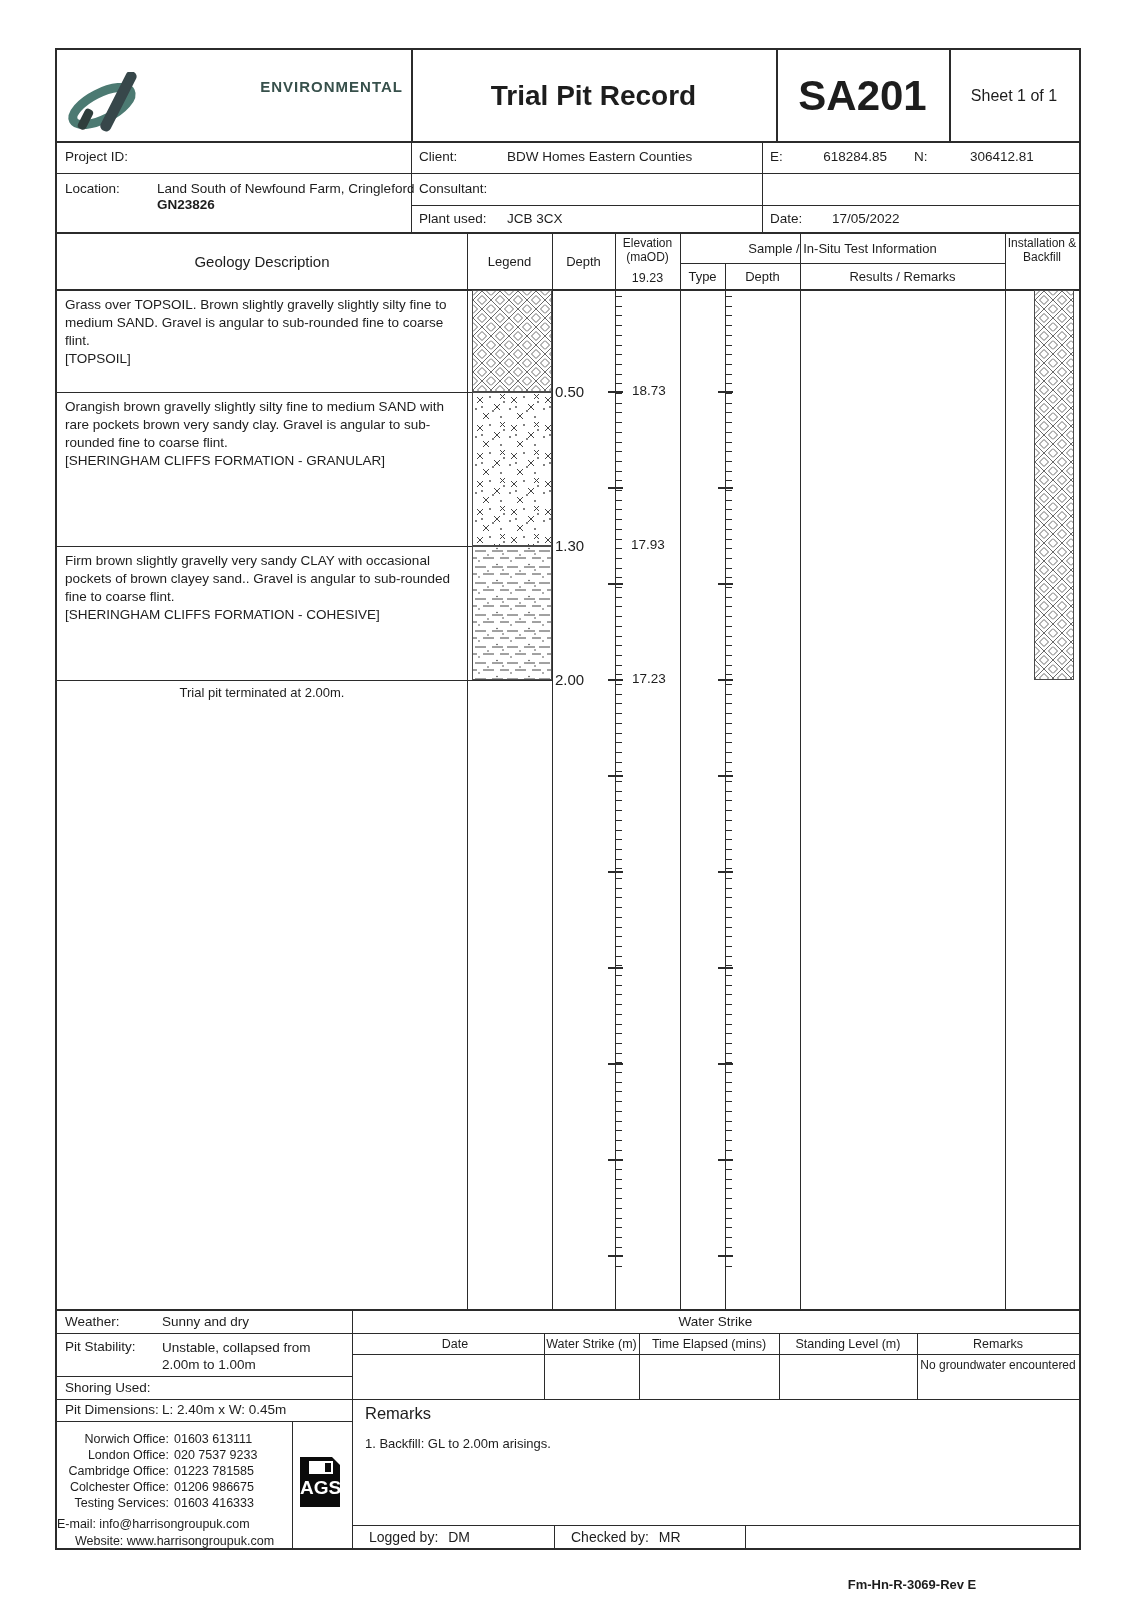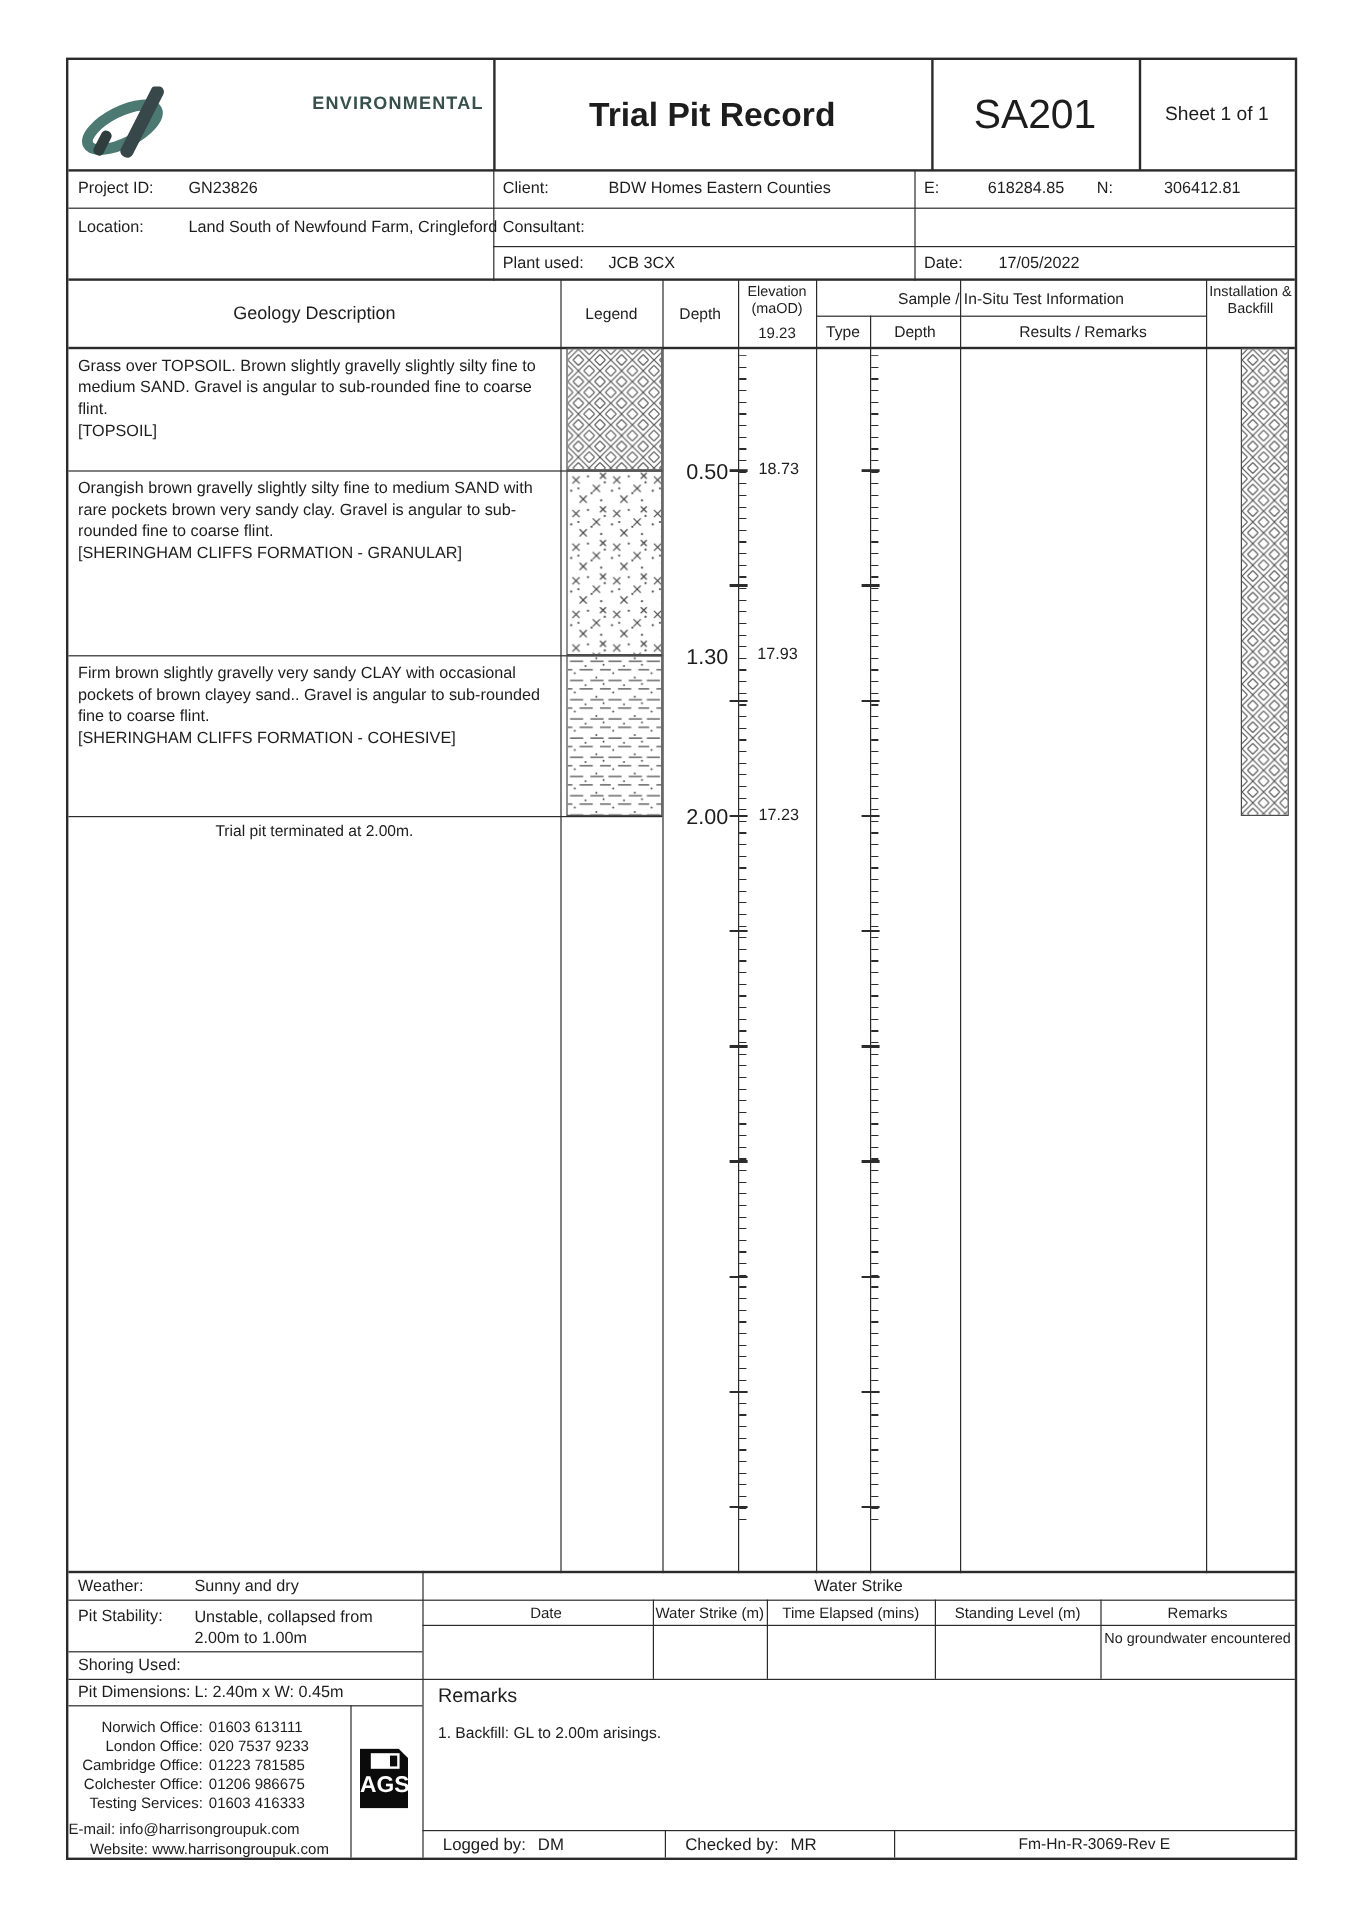--- a/index.html
+++ b/index.html
@@ -14,29 +14,29 @@
   .hl{position:absolute;background:#2b2b2b;height:1px;}
   .hl2{position:absolute;background:#2b2b2b;height:2px;}
   .vl{position:absolute;background:#2b2b2b;width:1px;}
   .vl2{position:absolute;background:#2b2b2b;width:2px;}
   .ctr{display:flex;align-items:center;justify-content:center;text-align:center;}
   .t12{font-size:12px;}
   .t125{font-size:12.5px;}
   .t13{font-size:13px;}
   .t135{font-size:13.5px;}
   .t16{font-size:16px;}
-  .b{font-weight:normal;}
+  .b{font-weight:bold;margin-top:48px;}
   .doc-title{font-size:28px;font-weight:bold;}
-  .pit-id{font-size:34px;font-weight:normal;}
+  .pit-id{font-size:42px;font-weight:bold;}
   .logo-line1{font-size:36px;letter-spacing:-1px;line-height:36px;white-space:nowrap;}
   .logo-harrison{font-weight:bold;color:#3f5451;}
   .logo-group{font-weight:600;color:#92b0ab;}
   .logo-tagline{font-size:15px;font-weight:bold;color:#37504b;letter-spacing:1px;text-align:right;margin-top:3px;}
   .stratum{position:absolute;left:8px;width:398px;font-size:13.5px;line-height:18px;}
-  .dlabel{position:absolute;width:52px;text-align:right;font-size:18px;}
+  .dlabel{position:absolute;width:52px;text-align:left;font-size:15px;}
   .elabel{position:absolute;width:60px;text-align:center;font-size:13.5px;}
   .ruler-ticks{position:absolute;width:6px;
     background:repeating-linear-gradient(to bottom,#2b2b2b 0,#2b2b2b 1px,transparent 1px,transparent 9.7px);}
   .ruler-major{position:absolute;width:15px;
     background:repeating-linear-gradient(to bottom,#2b2b2b 0,#2b2b2b 2px,transparent 2px,transparent 96px);}
   .swatch{position:absolute;left:415px;width:80px;border:1px solid #4a4a4a;box-sizing:border-box;}
   .contact-line{display:flex;font-size:12.5px;line-height:16px;}
   .contact-label{width:112px;text-align:right;margin-right:5px;flex:none;}
   .ags{position:absolute;left:243px;top:1407px;width:40px;height:50px;background:#0b0b0b;
        clip-path:polygon(0 0,80% 0,100% 16%,100% 100%,0 100%);}

